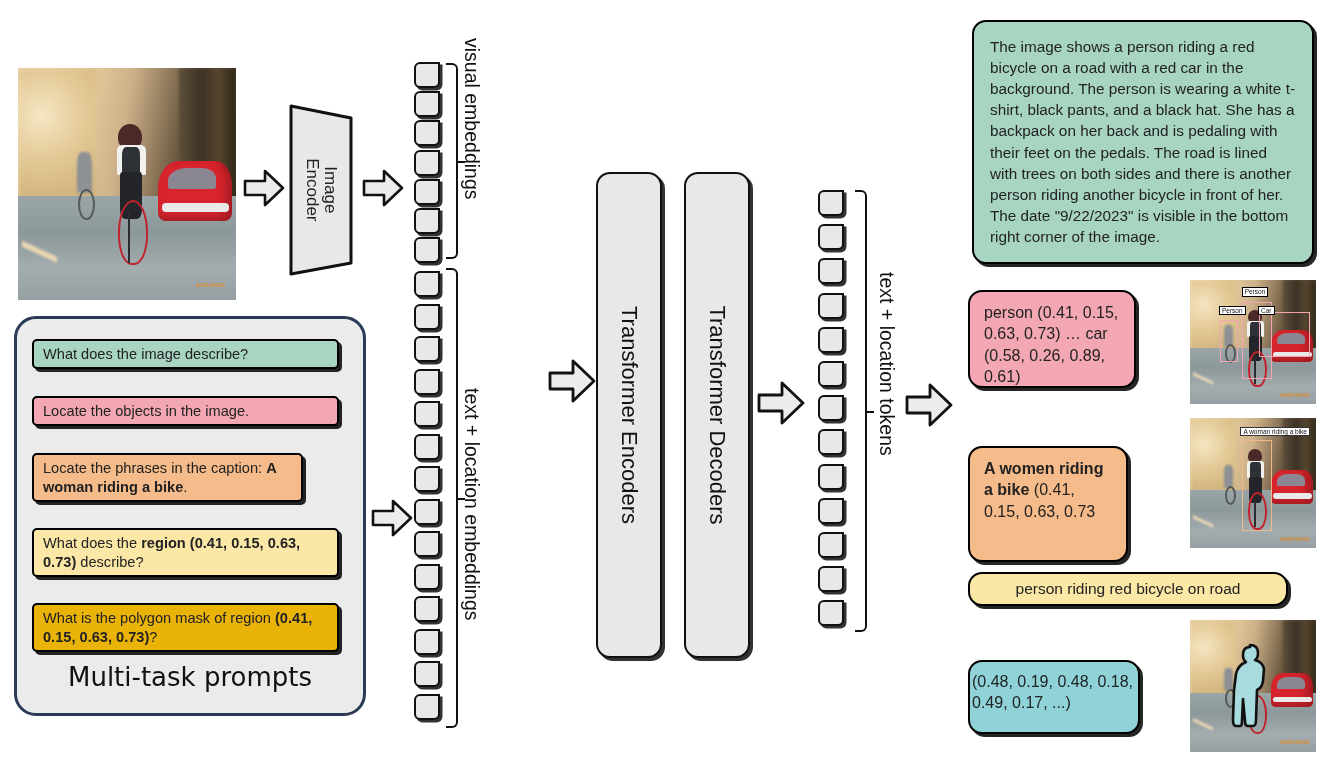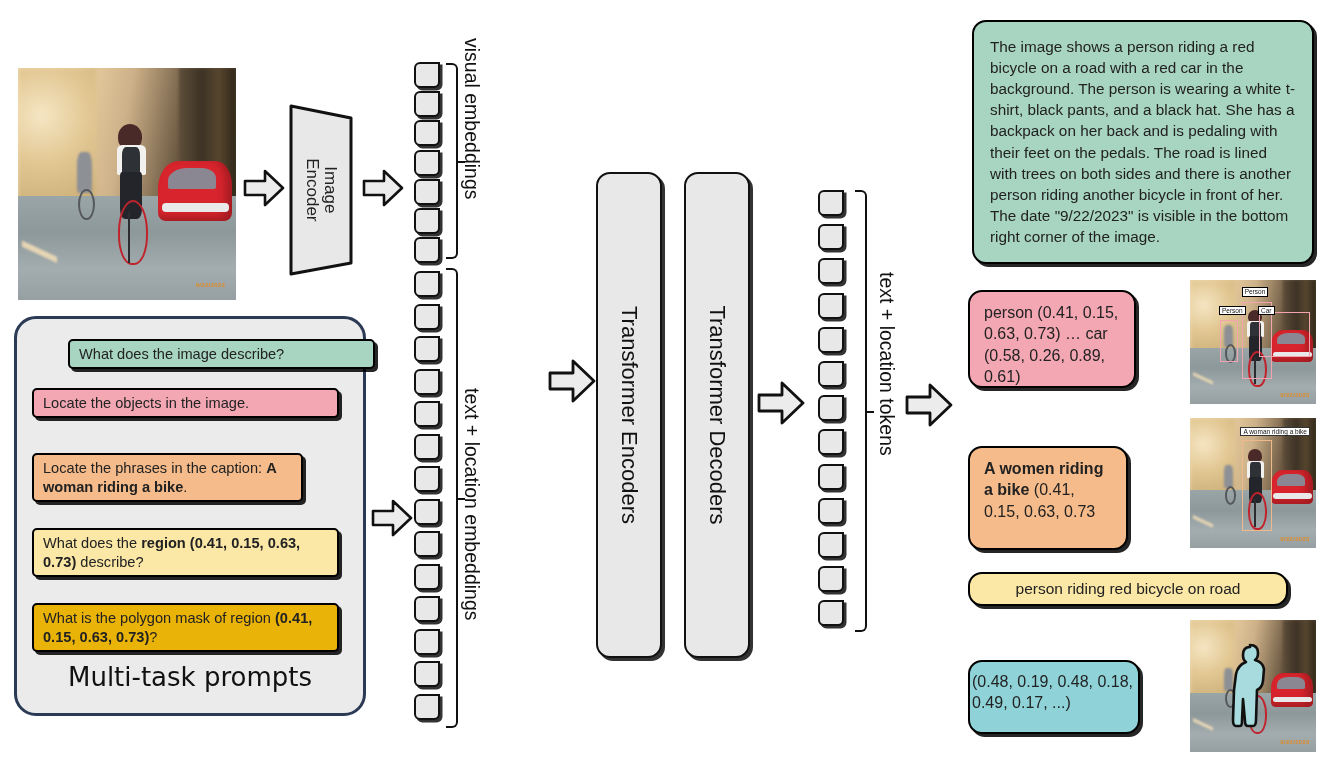--- a/index.html
+++ b/index.html
@@ -201,27 +201,27 @@
 </div>
 <div class="vlabel down" style="left:483px;top:38px;">visual embeddings</div>
 
 <div class="brk" style="left:446px;top:268px;width:12px;height:460px;border-radius:0 6px 6px 0;">
   <div class="nub"></div>
 </div>
 <div class="vlabel down" style="left:483px;top:388px;">text + location embeddings</div>
 
 <div id="prompt-panel"></div>
 
-<div class="prompt-box" style="left:32px;top:339px;width:307px;height:30px;background:#a8d5c2;margin-left:36px;">
+<div class="prompt-box" style="left:32px;top:339px;width:307px;height:30px;background:#a8d5c2;">
   <span>
     <span>What does the image describe?</span><b></b><span></span>
   </span>
 </div>
 
-<div class="prompt-box" style="left:32px;top:388px;width:307px;height:30px;background:#f2a7b3;">
+<div class="prompt-box" style="left:32px;top:396px;width:307px;height:30px;background:#f2a7b3;">
   <span>
     <span>Locate the objects in the image.</span><b></b><span></span>
   </span>
 </div>
 
 <div class="prompt-box" style="left:32px;top:453px;width:271px;height:49px;background:#f5bb8a;">
   <span>
     <span>Locate the phrases in the caption: </span><b>A woman riding a bike</b><span>.</span>
   </span>
 </div>
@@ -314,21 +314,21 @@
   <div class="ph-date">9/22/2023</div>
 
   <div class="bbox" style="left:41%;top:18%;width:24%;height:62%;border:1.8px solid #f4a3b0;"></div>
   <div class="bbox" style="left:24%;top:32%;width:14%;height:34%;border:1.8px solid #f4a3b0;"></div>
   <div class="bbox" style="left:55%;top:26%;width:40%;height:36%;border:1.8px solid #f4a3b0;"></div>
   <div class="bboxlabel" style="left:41%;top:6%;">Person</div>
   <div class="bboxlabel" style="left:23%;top:21%;">Person</div>
   <div class="bboxlabel" style="left:54%;top:21%;">Car</div>
 </div>
 
-<div class="card" style="left:968px;top:446px;width:160px;height:104px;background:#f5bb8a;
+<div class="card" style="left:968px;top:446px;width:160px;height:116px;background:#f5bb8a;
             align-items:flex-start;padding:10px 14px;font-size:16px;line-height:1.34;">
   <span>
     <b>A women riding a bike</b><span> (0.41, 0.15, 0.63, 0.73</span>
   </span>
 </div>
 
 <div class="photo" style="left:1190px;top:418px;width:126px;height:130px;">
   <div class="ph-sky"></div>
     <div class="ph-trees-l"></div>
     <div class="ph-trees-r"></div>

